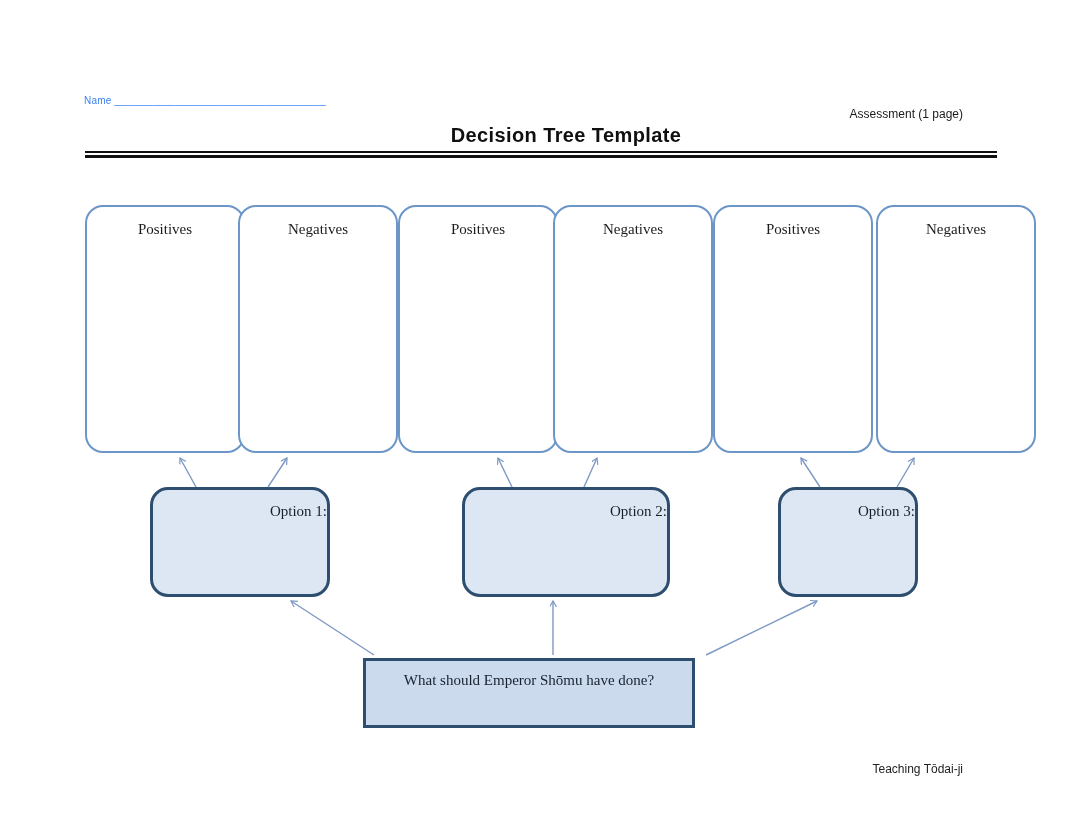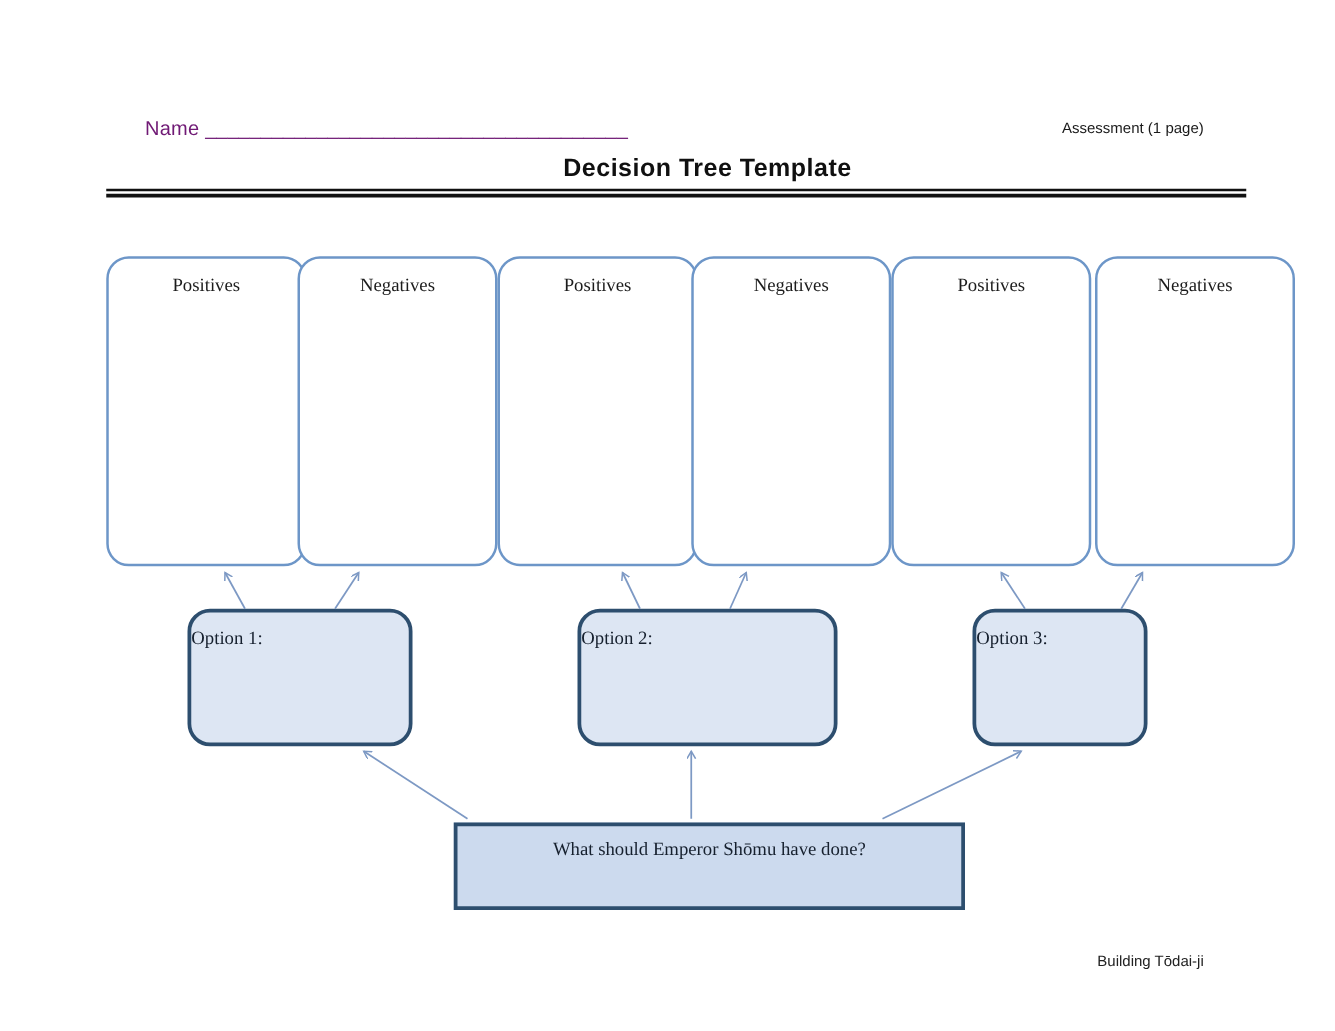--- a/index.html
+++ b/index.html
@@ -14,27 +14,27 @@
   html,body{margin:0;padding:0;background:#ffffff;}
   .page{
     position:relative;
     width:1068px;height:825px;
     background:#ffffff;
     font-family:"Liberation Sans", sans-serif;
     color:var(--text-dark);
     overflow:hidden;
   }
   .name-row{
-    position:absolute;left:116px;top:95px;
-    font-size:16px;color:#701a75;letter-spacing:0.2px;
+    position:absolute;left:84px;top:95px;
+    font-size:10px;color:#3b82f6;letter-spacing:0.2px;
     white-space:nowrap;
   }
   .name-row .blank{letter-spacing:0px;}
   .assessment{
-    position:absolute;left:780px;top:95px;width:183px;
+    position:absolute;left:780px;top:107px;width:183px;
     text-align:right;font-size:12px;color:#1a1a1a;
   }
   .page-title{
     position:absolute;left:0;top:124px;width:100%;
     text-align:center;
     font-size:20px;font-weight:bold;letter-spacing:0.4px;
     color:#101010;
     padding-left:32px;
   }
   .title-rule{
@@ -55,26 +55,26 @@
     font-size:15px;color:#1c1c1c;
   }
   .opt-box{
     position:absolute;top:487px;height:110px;
     box-sizing:border-box;
     border:3px solid var(--box-border-dark);
     border-radius:18px;
     background:var(--option-fill);
   }
   .opt-box .lbl{
-    display:block;margin-top:13px;text-align:left;
+    display:block;margin-top:13px;text-align:right;
     font-family:"Liberation Serif", serif;
     font-size:15px;color:#16202e;
   }
   .question-box{
-    position:absolute;left:363px;top:658px;width:409px;height:70px;
+    position:absolute;left:363px;top:658px;width:332px;height:70px;
     box-sizing:border-box;
     border:3px solid var(--box-border-dark);
     background:var(--question-fill);
   }
   .question-box .lbl{
     display:block;margin-top:11px;text-align:center;
     font-family:"Liberation Serif", serif;
     font-size:15px;color:#16202e;
   }
   .footer-left{
@@ -131,21 +131,21 @@
     <span class="lbl">Option 2:</span>
   </div>
   <div class="opt-box" style="left:778px;width:140px;">
     <span class="lbl">Option 3:</span>
   </div>
 
   <div class="question-box">
     <span class="lbl">What should Emperor Shōmu have done?</span>
   </div>
 
-  <div class="footer-right">Building Tōdai-ji</div>
+  <div class="footer-right">Teaching Tōdai-ji</div>
 
   <svg class="arrows" viewBox="0 0 1068 825" xmlns="http://www.w3.org/2000/svg">
     <defs>
       <marker id="ah" markerWidth="9" markerHeight="9" refX="6" refY="3.5" orient="auto" markerUnits="userSpaceOnUse">
         <path d="M0,0 L6,3.5 L0,7" fill="none" stroke="#7d99c4" stroke-width="1.2"></path>
       </marker>
     </defs>
     <line x1="196" y1="487" x2="180" y2="458" marker-end="url(#ah)"></line>
     <line x1="268" y1="487" x2="287" y2="458" marker-end="url(#ah)"></line>
     <line x1="512" y1="487" x2="498" y2="458" marker-end="url(#ah)"></line>

